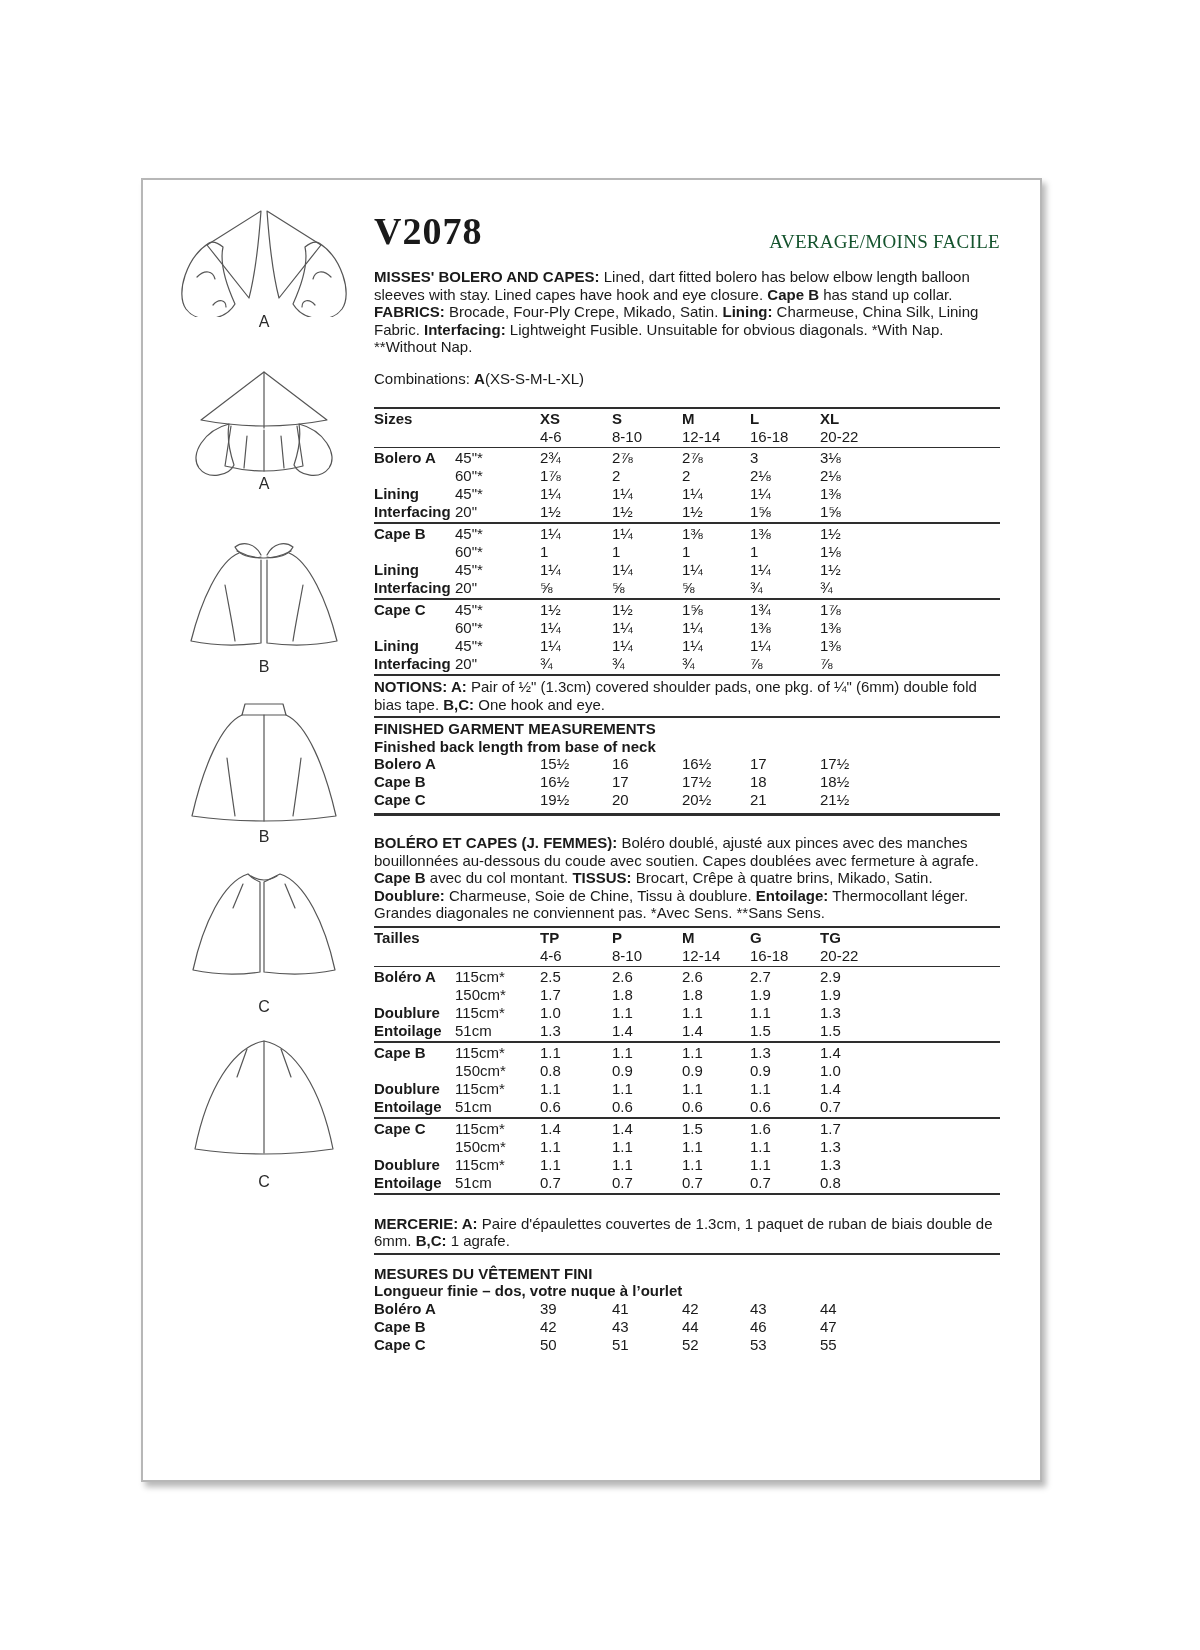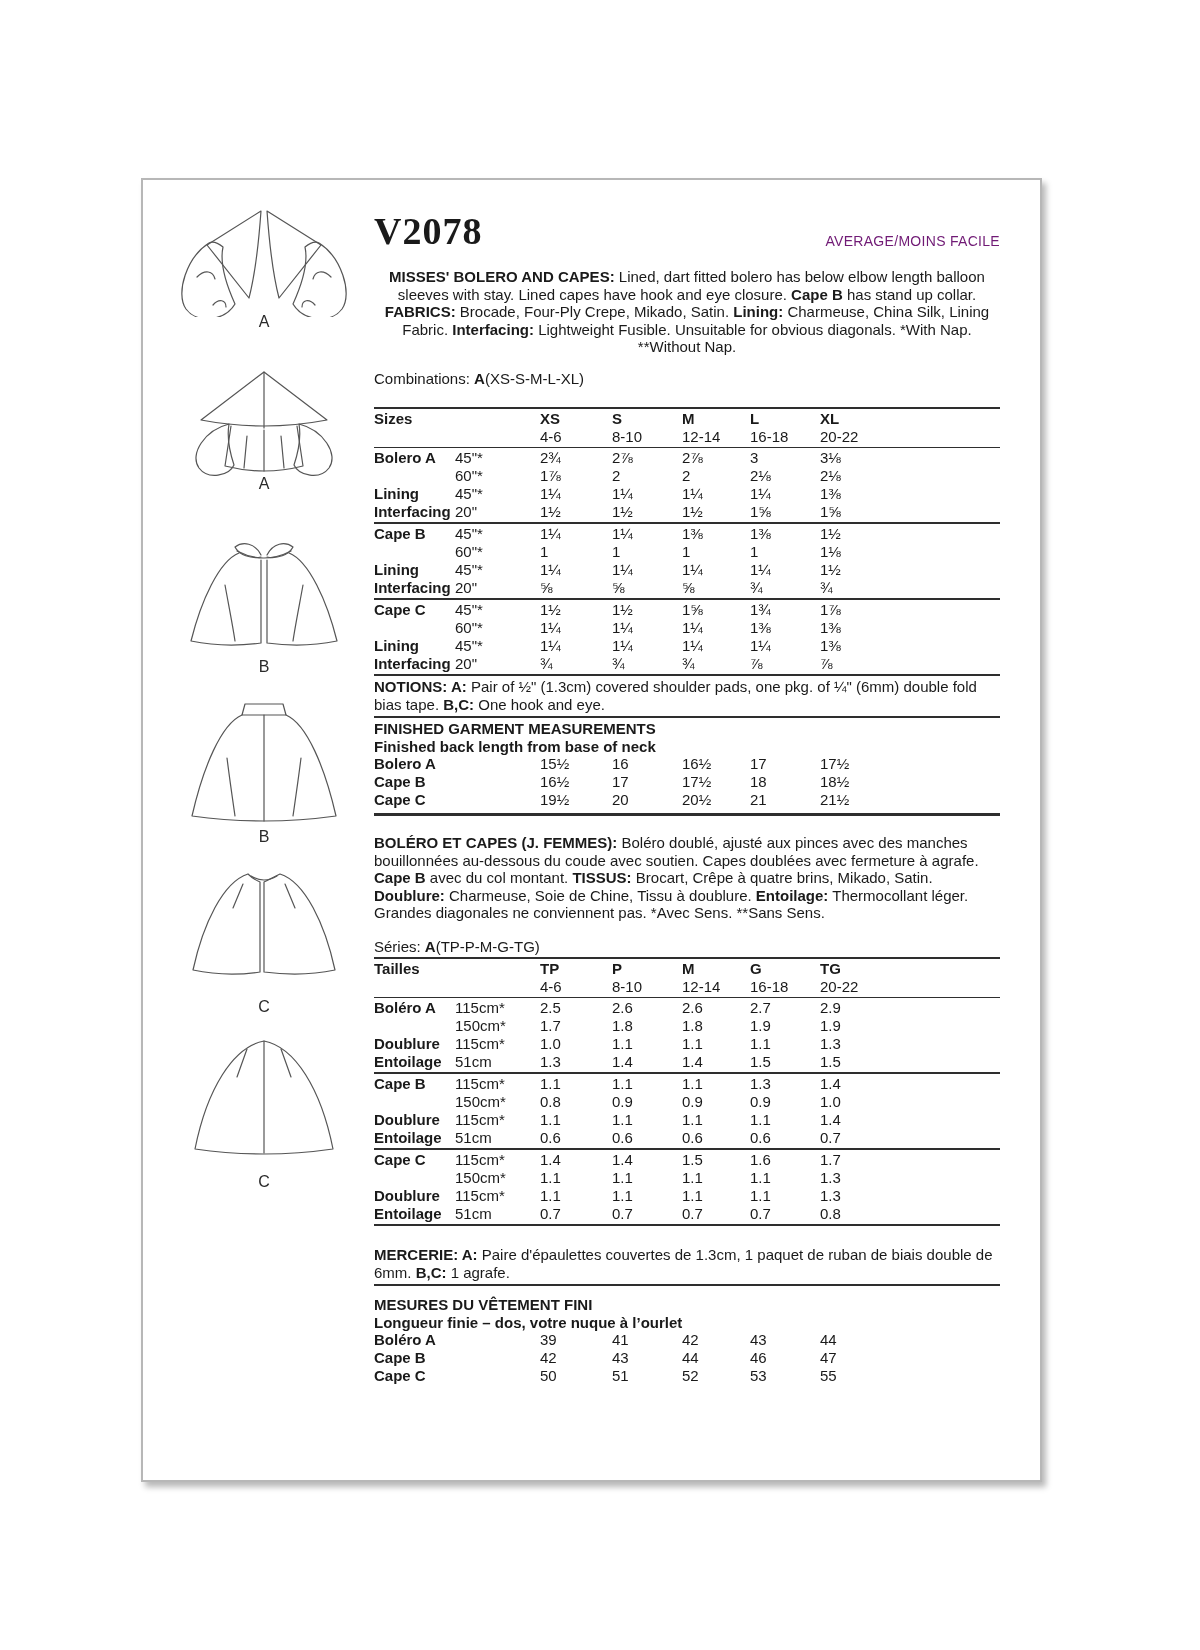--- a/index.html
+++ b/index.html
@@ -12,22 +12,22 @@
   }
   
   .figcol { position:relative; width:231px; flex:0 0 231px; }
   .fig { position:absolute; }
   .fig svg { display:block; }
   .figlabel { position:absolute; font-size:16px; color:#2a2a2a; text-align:center; }
   
   .textcol { width:626px; flex:0 0 626px; padding-top:26px; font-size:15px; line-height:17.5px; }
   .topline { display:flex; align-items:flex-end; justify-content:space-between; margin-bottom:12px; }
   .pnum { font-family:"Liberation Serif", serif; font-weight:bold; font-size:38px; line-height:50px; letter-spacing:1px; }
-  .difficulty { font-size:14px; letter-spacing:0.3px; padding-bottom:6px; color:#701a75; }
-  p.desc { margin:0 0 6px 0;text-align:center; }
+  .difficulty { font-size:19px; letter-spacing:0.3px; padding-bottom:6px; color:#14532d;font-family:Liberation Serif, serif; }
+  p.desc { margin:0 0 6px 0; }
   .combo { margin-top:14px; margin-bottom:20px; }
   
   .trow { display:grid; grid-template-columns:81px 85px 72px 70px 68px 70px 1fr; line-height:18px; }
   .trow span { white-space:nowrap; }
   .frow { display:grid; grid-template-columns:166px 72px 70px 68px 70px 1fr; line-height:18px; }
   .b, .lbl { font-weight:bold; }
   .thead { border-top:2px solid #2e2e2e; border-bottom:1px solid #2e2e2e; padding:1px 0; }
   .tsec { padding:1px 0; }
   .tsec + .tsec { border-top:2px solid #2e2e2e; }
   .notions { border-top:2px solid #2e2e2e; padding-top:2px; padding-bottom:3px; margin:0; }
@@ -312,21 +312,20 @@
             <span>20½</span>
             <span>21</span>
             <span>21½</span>
           </div>
         </div>
     </div>
 
     <p class="descfr thickrule"><b>BOLÉRO ET CAPES (J. FEMMES):</b> Boléro doublé, ajusté aux pinces avec des manches bouillonnées au-dessous du coude avec soutien. Capes doublées avec fermeture à agrafe. <b>Cape B</b> avec du col montant. <b>TISSUS:</b> Brocart, Crêpe à quatre brins, Mikado, Satin. <b>Doublure:</b> Charmeuse, Soie de Chine, Tissu à doublure. <b>Entoilage:</b> Thermocollant léger. Grandes diagonales ne conviennent pas. *Avec Sens. **Sans Sens.</p>
 
     <div>
-      <div class="combo series">Séries: <b>A</b>(TP-P-M-G-TG)</div>
       <div class="thead">
         <div class="trow">
           <span class="lbl">Tailles</span>
             <span></span>
           <span class="b">TP</span>
           <span class="b">P</span>
           <span class="b">M</span>
           <span class="b">G</span>
           <span class="b">TG</span>
         </div>

